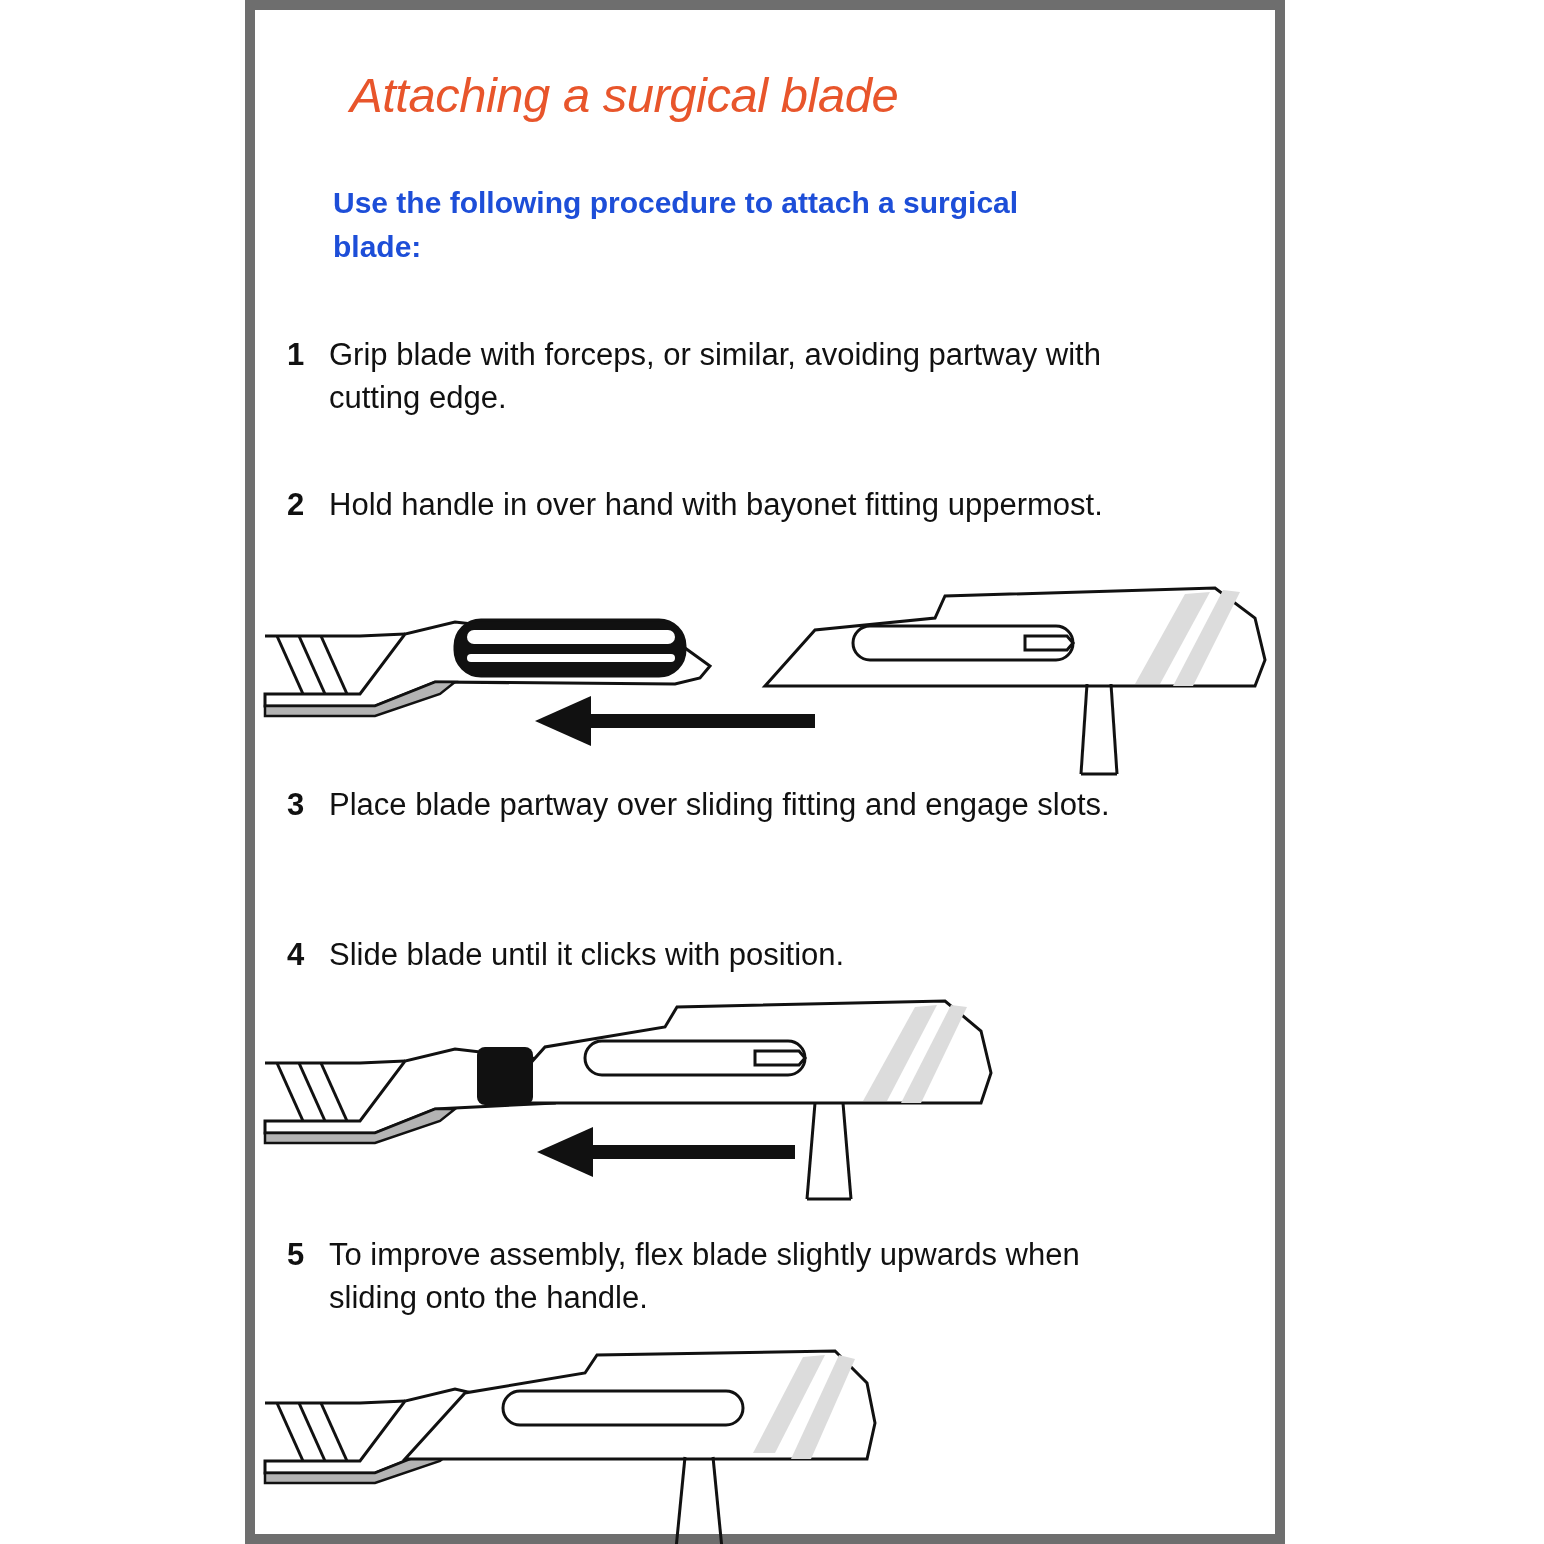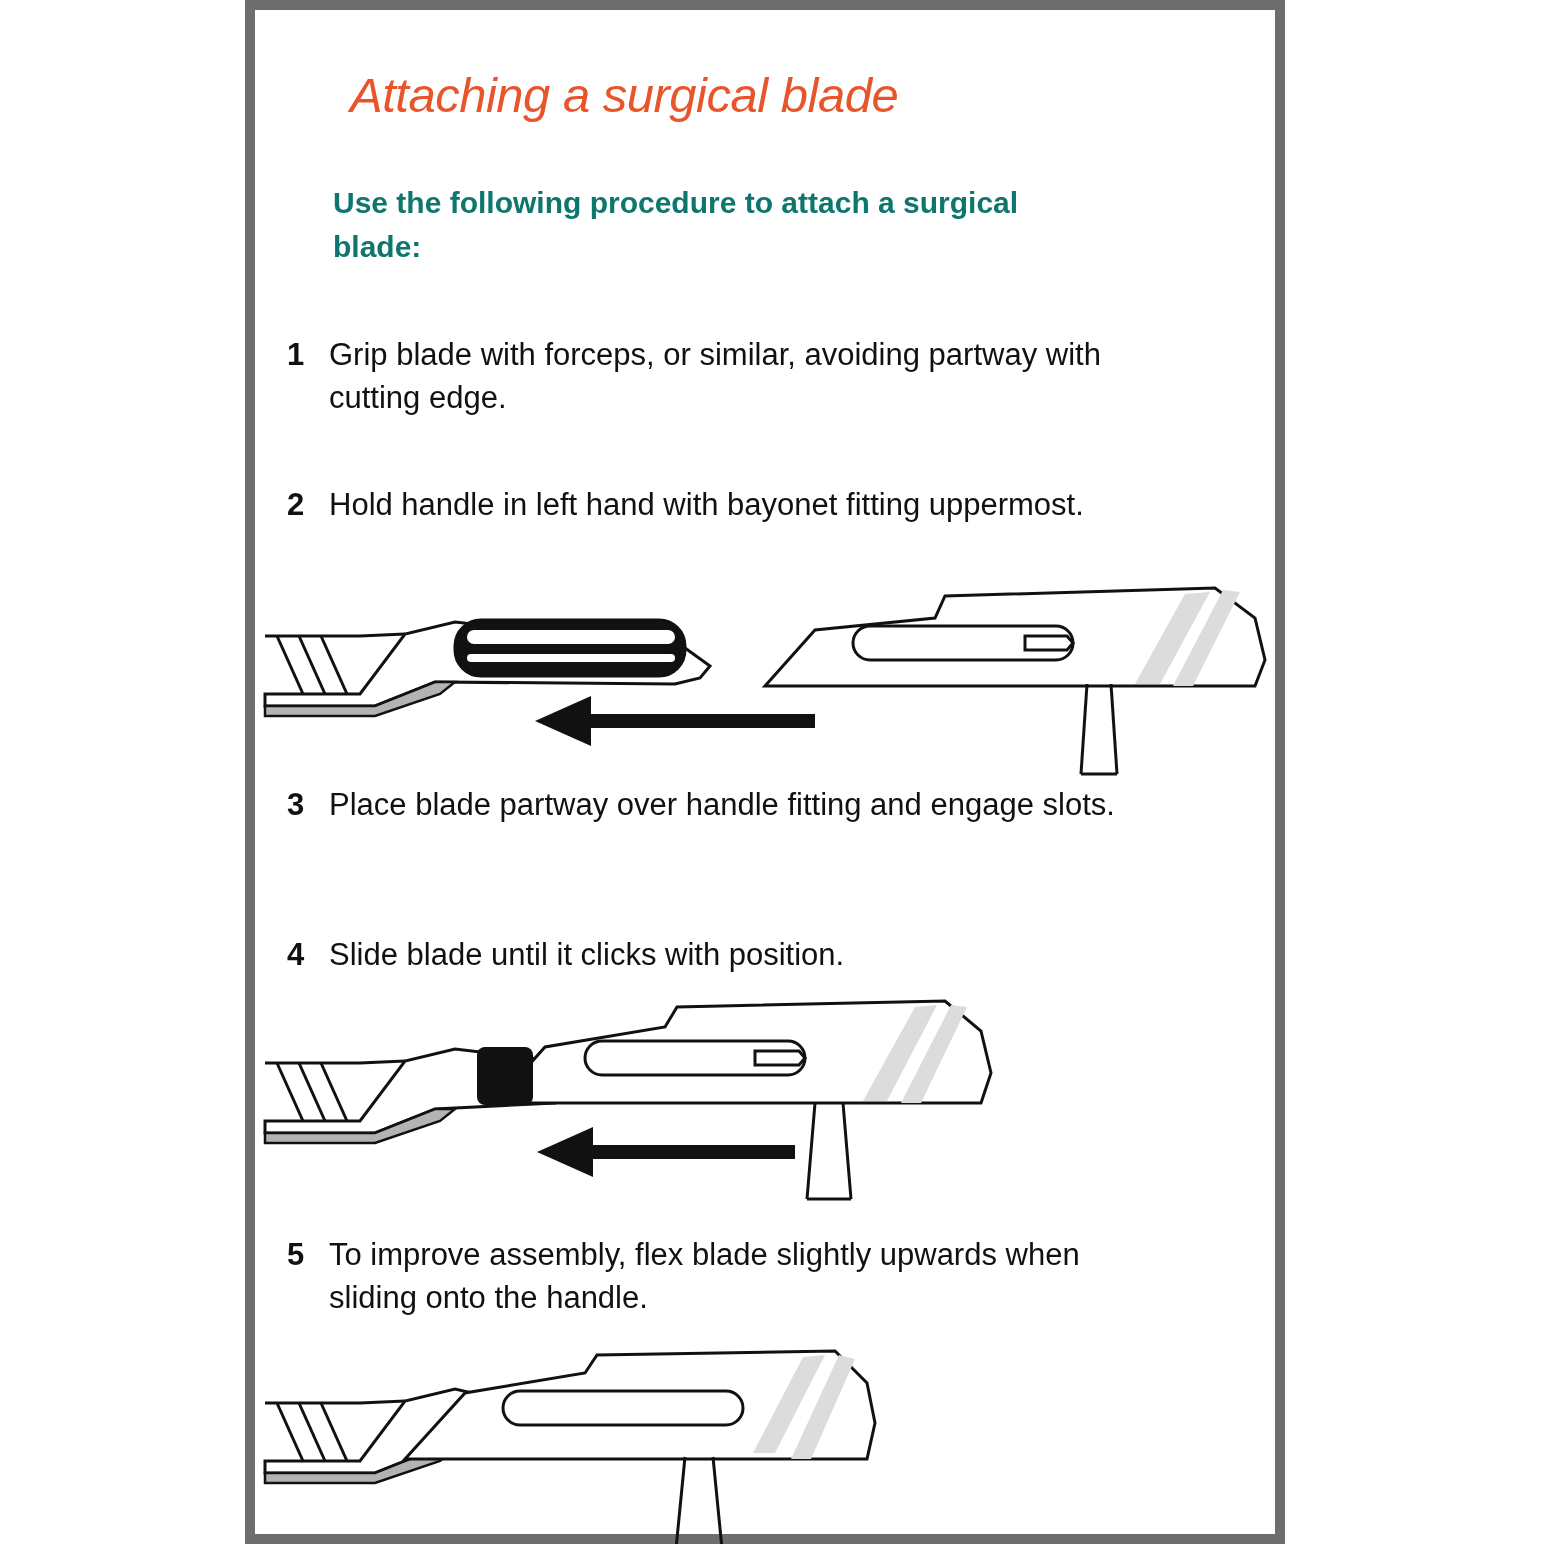--- a/index.html
+++ b/index.html
@@ -40,21 +40,21 @@
     letter-spacing: -0.5px;
     white-space: nowrap;
   }
   .lead {
     position: absolute;
     left: 78px;
     top: 152px;
     width: 740px;
     font-size: 30px;
     font-weight: bold;
-    color: #0f766e;
+    color: #1d4ed8;
     line-height: 1.45;
   }
   .step {
     position: absolute;
     display: flex;
     left: 32px;
     width: 830px;
     font-size: 31px;
     color: #111111;
     line-height: 1.38;
@@ -94,21 +94,21 @@
       <span>Use the following procedure to <b>attach</b> a surgical blade:</span>
     </div>
 
     <div class="step s1">
       <span class="num">1</span>
       <span class="txt">Grip blade with forceps, or similar, avoiding partway with cutting edge.</span>
     </div>
 
     <div class="step s2">
       <span class="num">2</span>
-      <span class="txt">Hold handle in left hand with bayonet fitting uppermost.</span>
+      <span class="txt">Hold handle in over hand with bayonet fitting uppermost.</span>
     </div>
 
     <svg class="fig fig1" viewBox="0 0 1020 210">
 
       <g>
         <path d="M10 120 L105 120 L150 60 L200 48 L430 74 L455 92 L445 104 L420 110 L180 108 L120 132 L10 132 Z" fill="#ffffff" stroke="#111111" stroke-width="3"></path>
         <path d="M10 132 L120 132 L180 108 L200 108 L185 120 L120 142 L10 142 Z" fill="#b3b3b3" stroke="#111111" stroke-width="2.5"></path>
         <path d="M22 62 L48 120" stroke="#111111" stroke-width="3" fill="none"></path>
         <path d="M44 62 L70 120" stroke="#111111" stroke-width="3" fill="none"></path>
         <path d="M66 62 L92 120" stroke="#111111" stroke-width="3" fill="none"></path>
@@ -133,21 +133,21 @@
         <rect x="598" y="52" width="220" height="34" rx="17" ry="17" fill="#ffffff" stroke="#111111" stroke-width="3"></rect>
         <path d="M770 62 L812 62 L818 69 L812 76 L770 76 Z" fill="#ffffff" stroke="#111111" stroke-width="3"></path>
         <path d="M832 110 L826 200" stroke="#111111" stroke-width="3" fill="none"></path>
         <path d="M856 110 L862 200" stroke="#111111" stroke-width="3" fill="none"></path>
         <path d="M826 200 L862 200" stroke="#111111" stroke-width="3" fill="none"></path>
       </g>
     </svg>
 
     <div class="step s3">
       <span class="num">3</span>
-      <span class="txt">Place blade partway over handle fitting and engage slots.</span>
+      <span class="txt">Place blade partway over sliding fitting and engage slots.</span>
     </div>
 
     <div class="step s4">
       <span class="num">4</span>
       <span class="txt">Slide blade until it clicks with position.</span>
     </div>
 
     <svg class="fig fig2" viewBox="0 0 1020 220">
       <g>
         <path d="M10 122 L105 122 L150 62 L200 50 L300 62 L320 86 L300 104 L180 110 L120 134 L10 134 Z" fill="#ffffff" stroke="#111111" stroke-width="3"></path>

